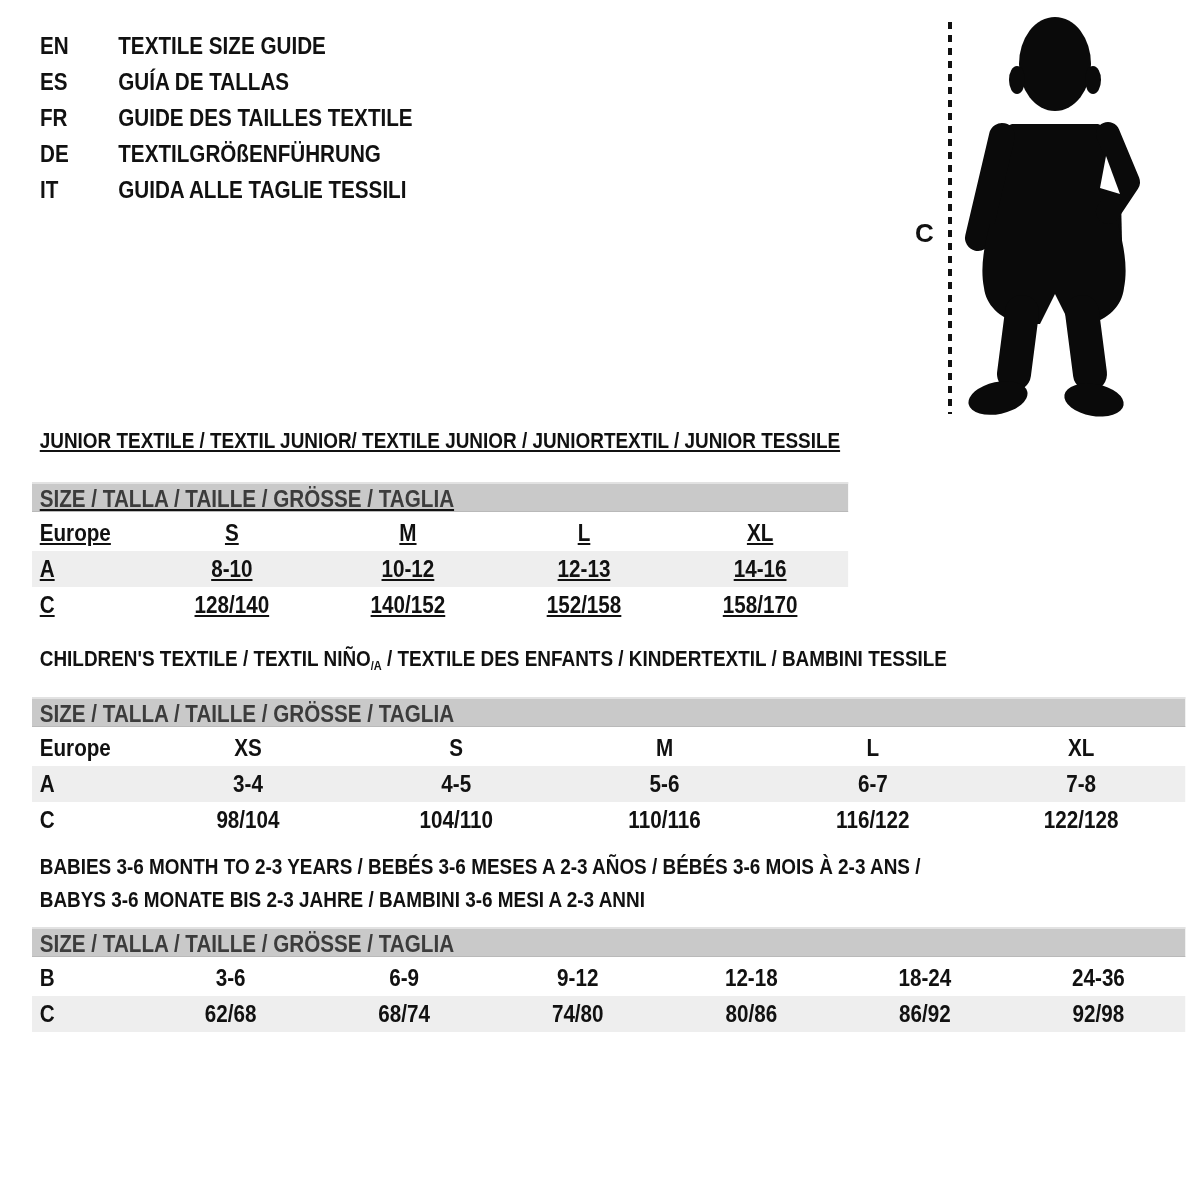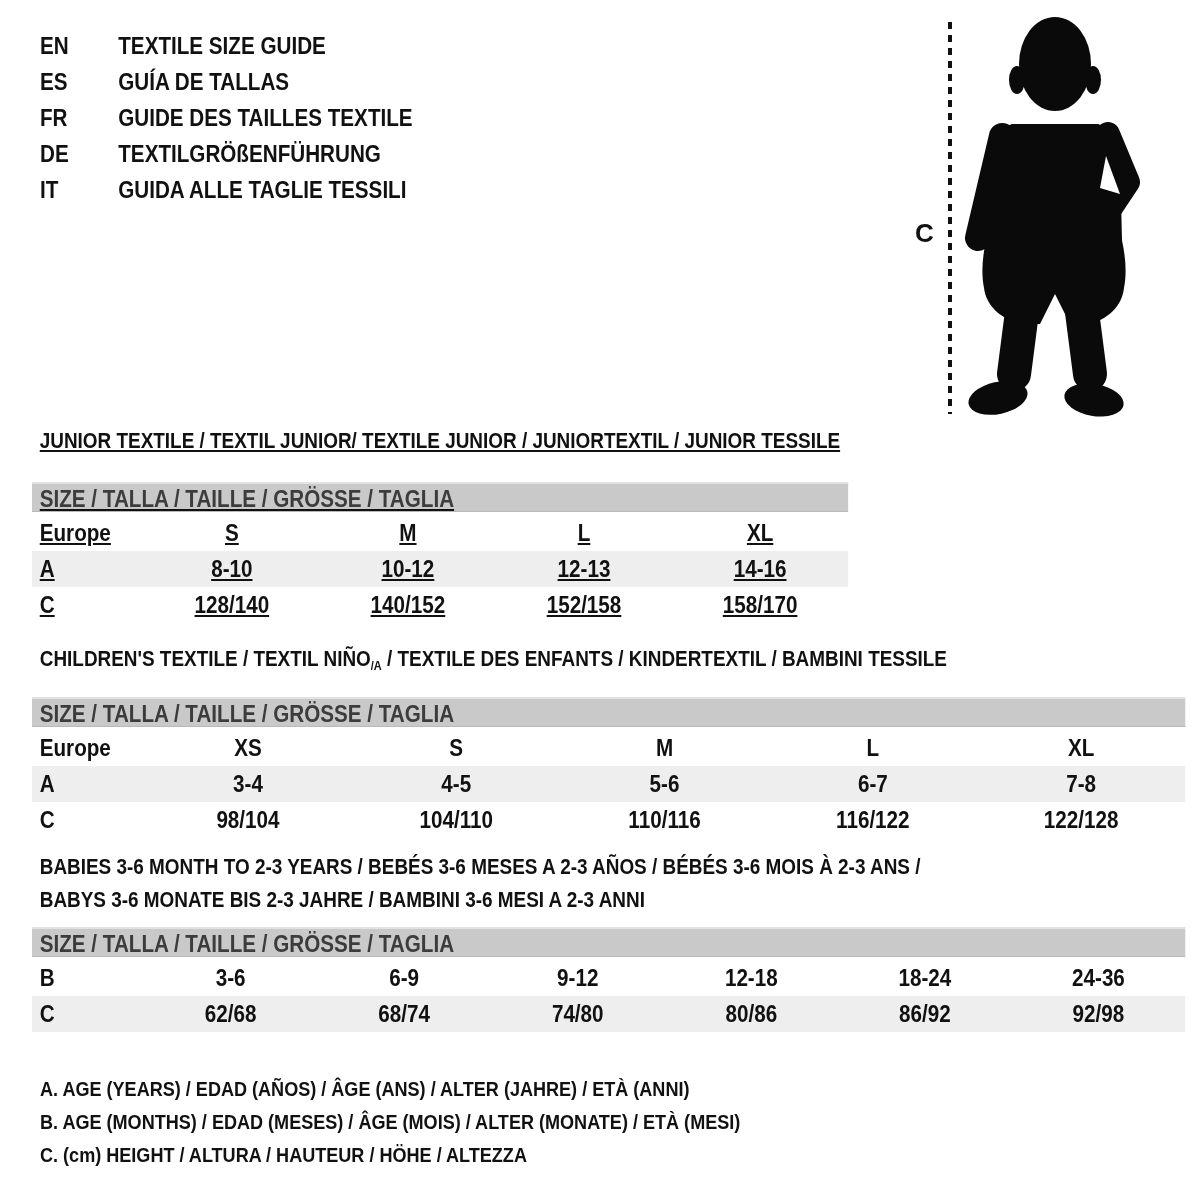--- a/index.html
+++ b/index.html
@@ -172,19 +172,14 @@
             <div class="cell" data-name="size-value">68/74</div>
             <div class="cell" data-name="size-value">74/80</div>
             <div class="cell" data-name="size-value">80/86</div>
             <div class="cell" data-name="size-value">86/92</div>
             <div class="cell" data-name="size-value">92/98</div>
           </div>
         </div>
       </section>
     </main>
 
-  <div class="legend" data-name="legend">
-      <div class="legend-line cond" data-name="legend-line">A. AGE (YEARS) / EDAD (AÑOS) / ÂGE (ANS) / ALTER (JAHRE) / ETÀ (ANNI)</div>
-      <div class="legend-line cond" data-name="legend-line">B. AGE (MONTHS) / EDAD (MESES) / ÂGE (MOIS) / ALTER (MONATE) / ETÀ (MESI)</div>
-      <div class="legend-line cond" data-name="legend-line">C. (cm) HEIGHT / ALTURA / HAUTEUR / HÖHE / ALTEZZA</div>
-    </div>
 
 </div>
 
 </body></html>

